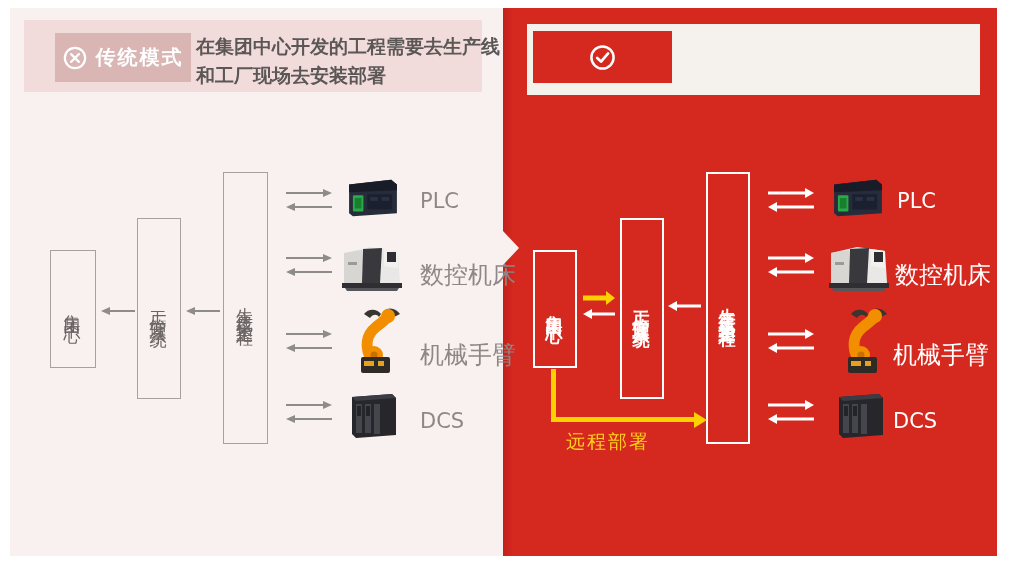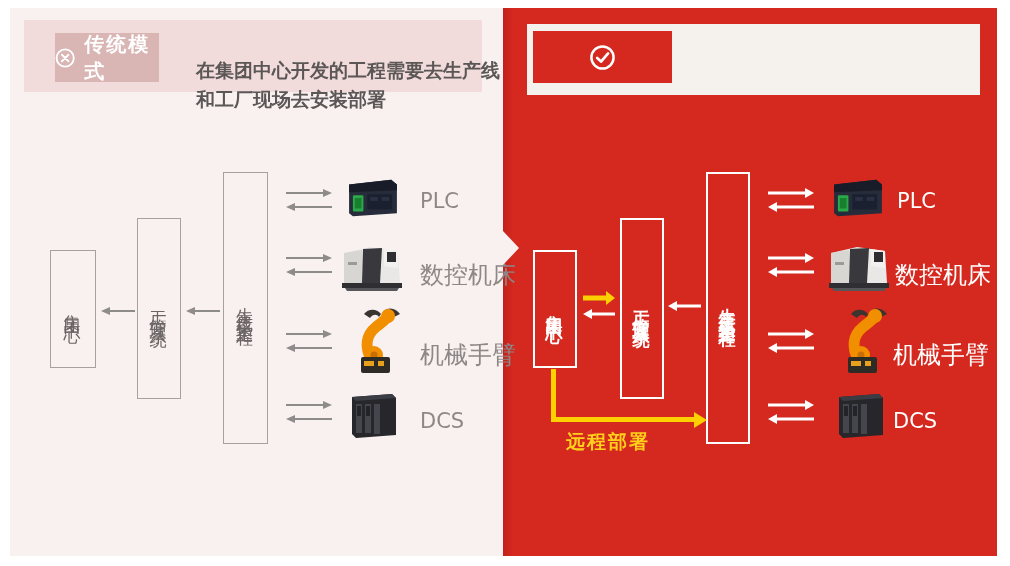--- a/index.html
+++ b/index.html
@@ -15,23 +15,23 @@
   .notch{position:absolute;left:503px;top:231px;width:0;height:0;
          border-top:17px solid transparent;border-bottom:17px solid transparent;
          border-left:16px solid #f9f1f0;z-index:5;}
 
   
   .hdr{position:absolute;display:block;}
   .hdr.left-band{left:24px;top:20px;width:458px;height:72px;background:#f2dcdb;}
   .hdr.right-band{left:527px;top:24px;width:453px;height:71px;background:#f5f2ee;}
   .badge{position:absolute;display:flex;align-items:center;justify-content:center;gap:9px;}
   .badge .blabel{color:#fff;font-weight:bold;font-size:20px;letter-spacing:2px;}
-  .badge.trad{left:55px;top:33px;width:104px;height:49px;background:#d9b5b4;}
+  .badge.trad{left:55px;top:33px;width:136px;height:49px;background:#d9b5b4;}
   .badge.sol{left:533px;top:31px;width:139px;height:52px;background:#d5281e;}
-  .desc{position:absolute;font-size:19px;line-height:29px;font-weight:600;margin-top:24px;}
+  .desc{position:absolute;font-size:19px;line-height:29px;font-weight:600;}
   .desc.trad{left:196px;top:32px;color:#5c5757;}
   .desc.sol{left:684px;top:33px;color:#d5281e;font-weight:bold;}
 
   
   .vbox{position:absolute;display:flex;align-items:center;justify-content:center;
         writing-mode:vertical-rl;text-orientation:upright;box-sizing:border-box;}
   .vbox.gray{border:1px solid #a8a0a0;color:#6b6565;font-size:17px;letter-spacing:4px;}
   .vbox.white{border:2px solid #ffffff;color:#ffffff;font-size:17px;font-weight:bold;letter-spacing:4px;}
 
   
@@ -53,21 +53,21 @@
   .devlabel{position:absolute;font-size:24px;}
   .devlabel.gray{color:#8d8787;}
   .devlabel.white{color:#ffffff;font-weight:500;}
 
   .devicon{position:absolute;}
 
   
   .ypath{position:absolute;background:#fdd000;z-index:4;}
   .yhead{position:absolute;width:0;height:0;border-left:13px solid #fdd000;
          border-top:8px solid transparent;border-bottom:8px solid transparent;z-index:4;}
-  .deploy-label{position:absolute;color:#ffd11a;font-size:19px;font-weight:bold;letter-spacing:2px;z-index:4;}
+  .deploy-label{position:absolute;color:#ffd11a;font-size:19px;font-weight:normal;letter-spacing:2px;z-index:4;}
 </style>
 </head>
 <body>
 
 <svg width="0" height="0" style="position:absolute">
   <defs>
     <symbol id="ic-plc" viewBox="0 0 56 46">
       <path d="M3 9 L47 4 L53 9 L53 39 L7 42 L3 39 Z" fill="#272c3a"></path>
       <path d="M3 9 L47 4 L53 9 L53 15 L3 17 Z" fill="#181c28"></path>
       <rect x="7" y="20" width="11" height="17" rx="1" fill="#2ba84a"></rect>

